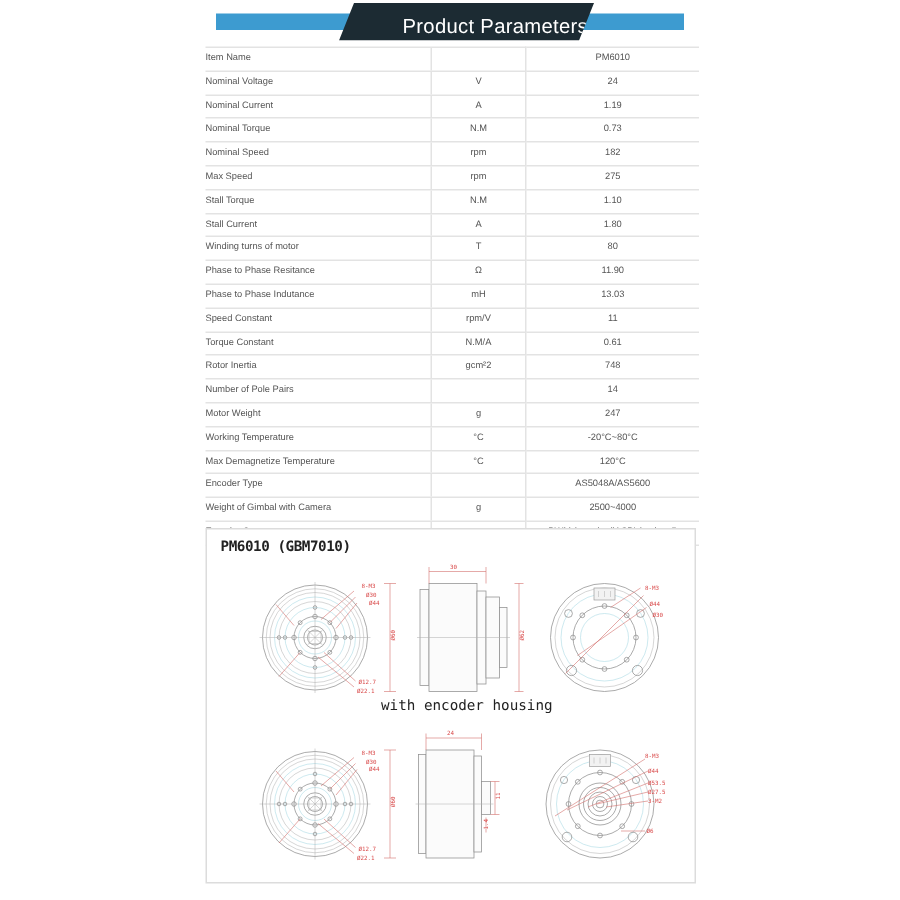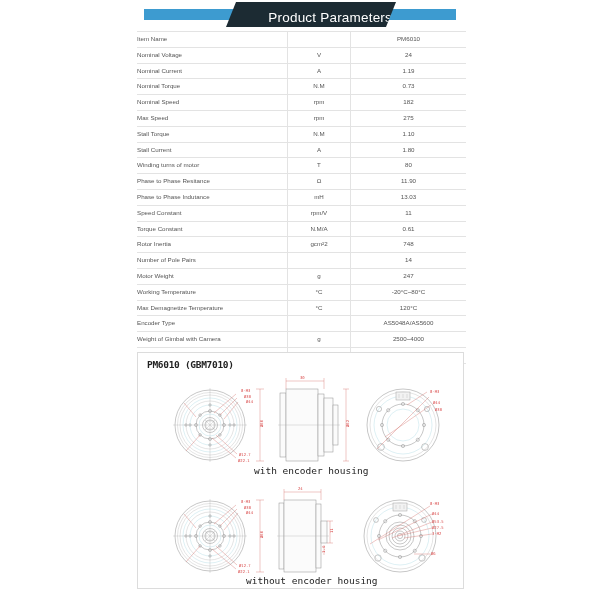--- a/index.html
+++ b/index.html
@@ -486,16 +486,15 @@
       </g>
       <text class="dim" x="292" y="152">8-M3</text>
       <text class="dim" x="294" y="162">Ø44</text>
       <text class="dim" x="294" y="170">Ø53.5</text>
       <text class="dim" x="294" y="176">Ø27.5</text>
       <text class="dim" x="294" y="182">3-M2</text>
       <text class="dim" x="293" y="202">Ø6</text>
     </svg>
 
     <div class="draw-caption cap1">with encoder housing</div>
-    <div class="draw-caption cap2">without encoder housing</div>
   </div>
 
 </div>
 
 </body></html>

